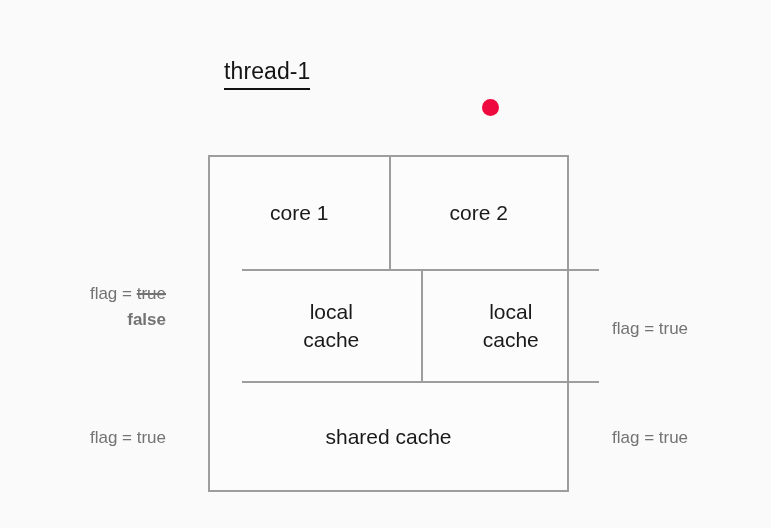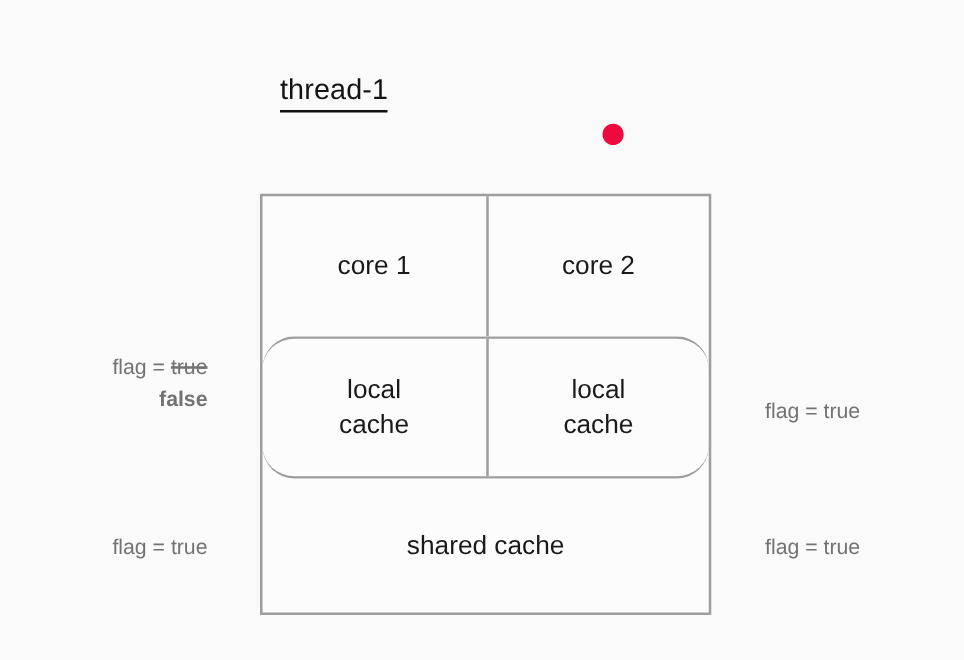--- a/index.html
+++ b/index.html
@@ -57,24 +57,23 @@
     box-sizing: border-box;
     border: 2px solid #9d9d9d;
     display: flex;
     flex-direction: column;
     background: #fcfcfc;
   }
   .grid-row {
     display: flex;
     width: 100%;
     box-sizing: border-box;
-    border-radius: 26px;
   }
   #core-row   { height: 112px; }
-  #cache-row  { height: 114px; border-top: 2px solid #9d9d9d; border-bottom: 2px solid #f97316; }
+  #cache-row  { height: 114px; border-top: 2px solid #9d9d9d; border-bottom: 2px solid #f97316; margin-left: 32px; }
   #shared-row { flex: 1 1 auto; }
 
   .grid-cell {
     flex: 1 1 50%;
     box-sizing: border-box;
     display: flex;
     align-items: center;
     justify-content: center;
     text-align: center;
     font-size: 21px;

